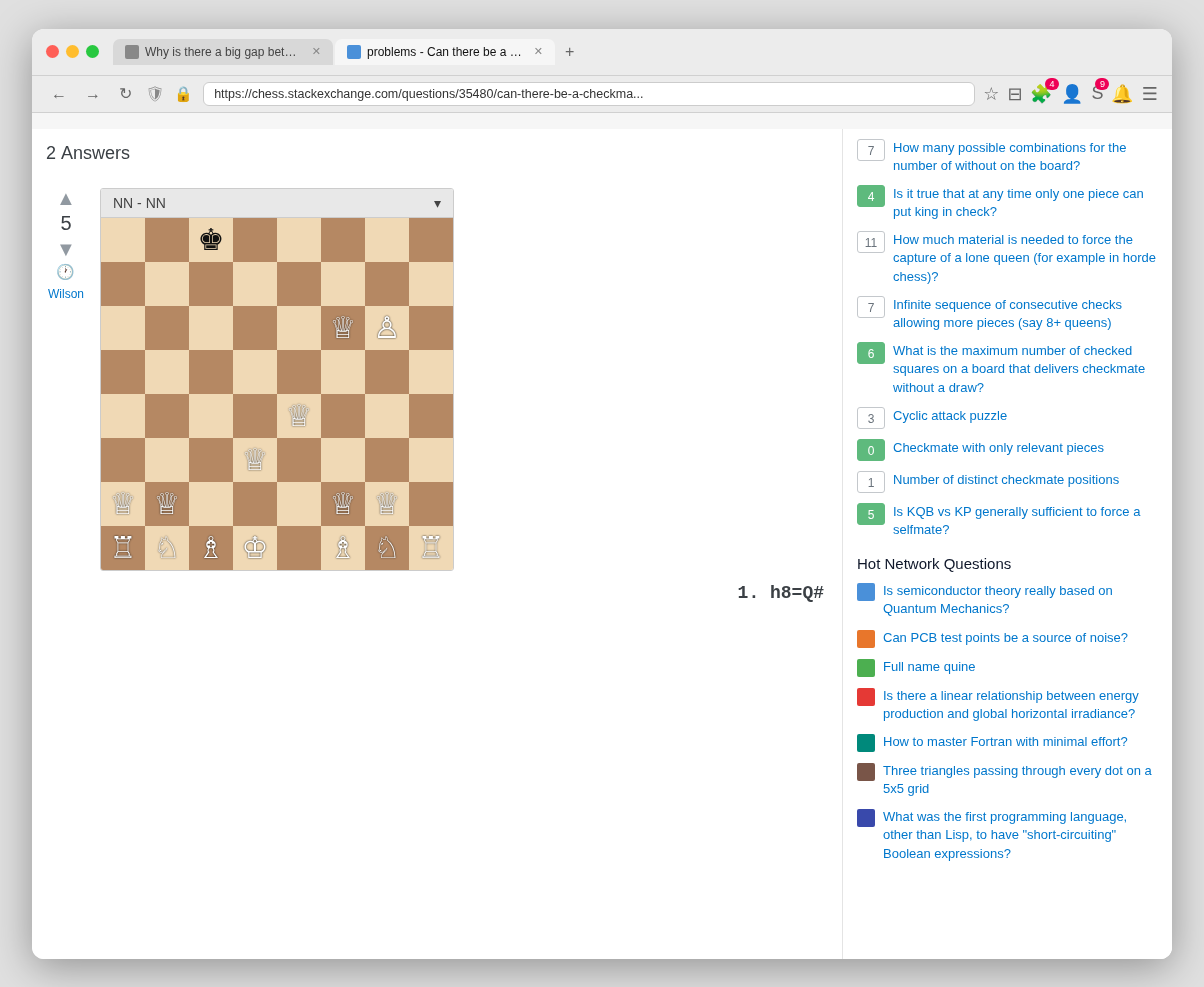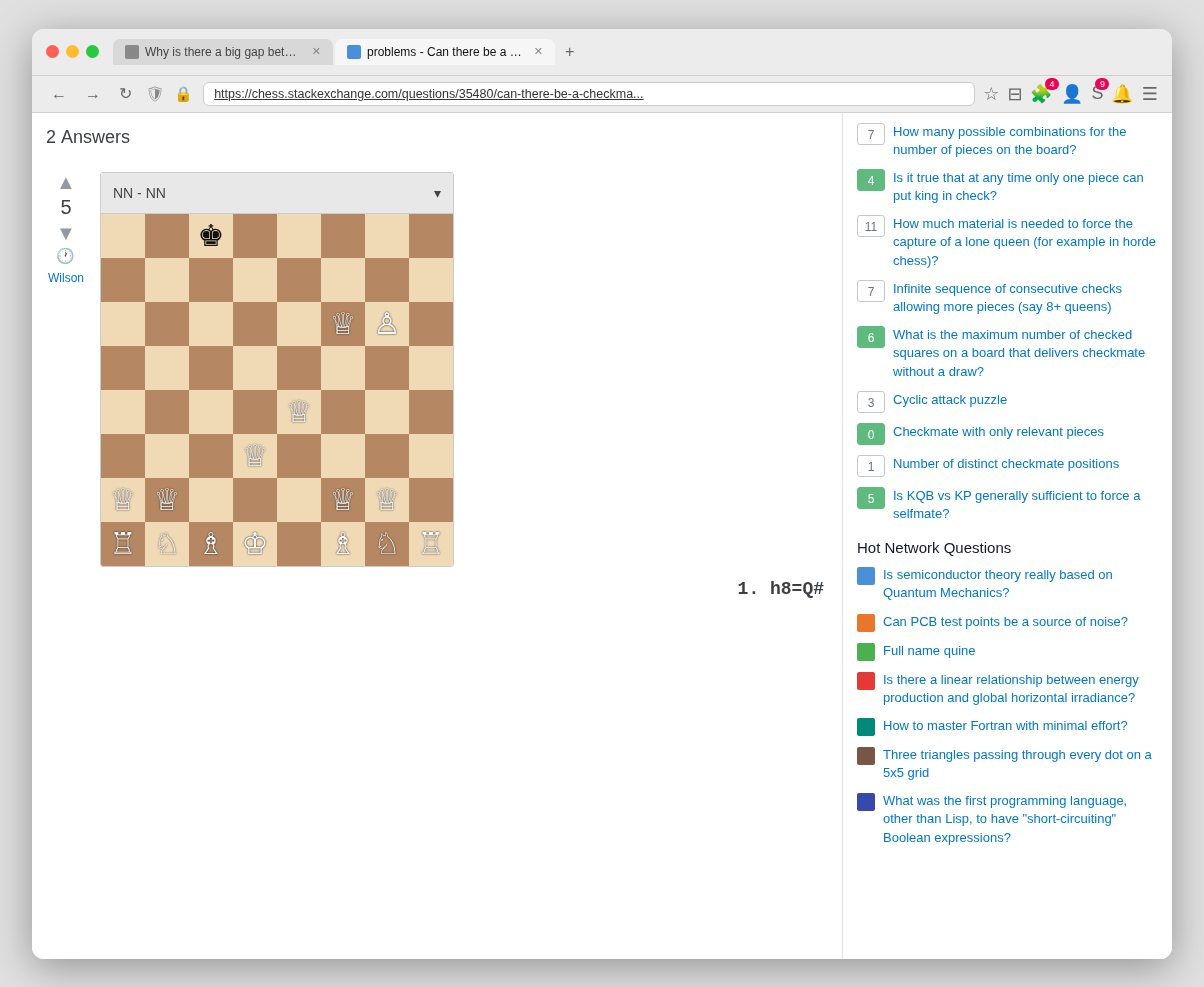--- a/index.html
+++ b/index.html
@@ -71,21 +71,20 @@
     .nav-btn:disabled { color: #bbb; cursor: default; }
     .address-input {
       flex: 1;
       background: #fff;
       border: 1px solid #ccc;
       border-radius: 6px;
       padding: 4px 10px;
       font-size: 12.5px;
       color: #333;
       outline: none;
-      text-decoration: underline;
     }
     .toolbar-icons { display: flex; gap: 8px; align-items: center; }
     .toolbar-icon { font-size: 16px; color: #666; cursor: pointer; position: relative; }
     .badge {
       position: absolute;
       top: -5px;
       right: -6px;
       background: #e05;
       color: #fff;
       font-size: 9px;
@@ -94,20 +93,21 @@
       min-width: 14px;
       text-align: center;
     }
 
     
     .page-content {
       display: flex;
       flex: 1;
       background: #fff;
       overflow: hidden;
+      margin-top: 16px;
     }
 
     
     .main-area {
       flex: 1;
       padding: 14px 18px 14px 14px;
       overflow-y: auto;
       min-width: 0;
     }
 
@@ -162,21 +162,21 @@
     
     .chess-board-wrapper {
       border: 1px solid #ccc;
       border-radius: 3px;
       overflow: hidden;
       display: inline-block;
       max-width: 380px;
     }
     .board-header {
       background: #e8e8e8;
-      padding: 12px 12px;
+      padding: 6px 12px;
       display: flex;
       justify-content: space-between;
       align-items: center;
       font-size: 14px;
       color: #444;
       border-bottom: 1px solid #ccc;
     }
     .board-dropdown { background: none; border: none; font-size: 14px; color: #444; cursor: pointer; }
 
     .chess-board {
@@ -427,21 +427,21 @@
           <div class="move-notation">1. h8=Q#</div>
         </div>
       </div>
     </div>
 
     <div class="sidebar">
       <div class="sidebar-section" id="linked-items-container">
 
       <div class="linked-item">
             <span class="linked-score">7</span>
-            <span class="linked-title">How many possible combinations for the number of pieces on the board?</span>
+            <span class="linked-title">How many possible combinations for the number of without on the board?</span>
           </div>
           <div class="linked-item">
             <span class="linked-score answered">4</span>
             <span class="linked-title">Is it true that at any time only one piece can put king in check?</span>
           </div>
           <div class="linked-item">
             <span class="linked-score">11</span>
             <span class="linked-title">How much material is needed to force the capture of a lone queen (for example in horde chess)?</span>
           </div>
           <div class="linked-item">

